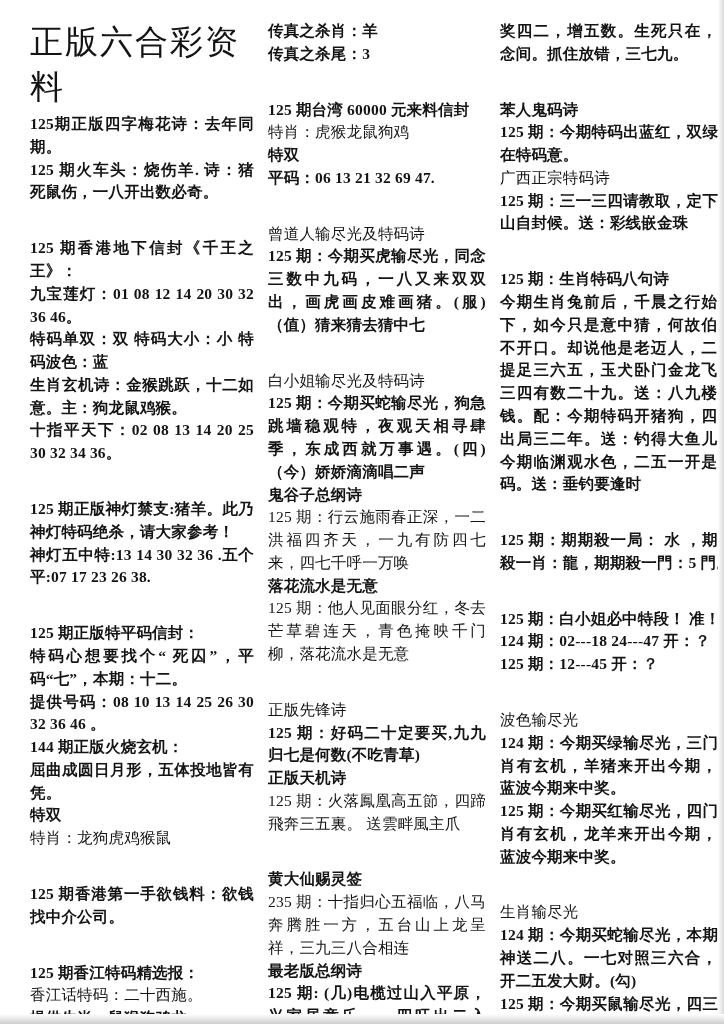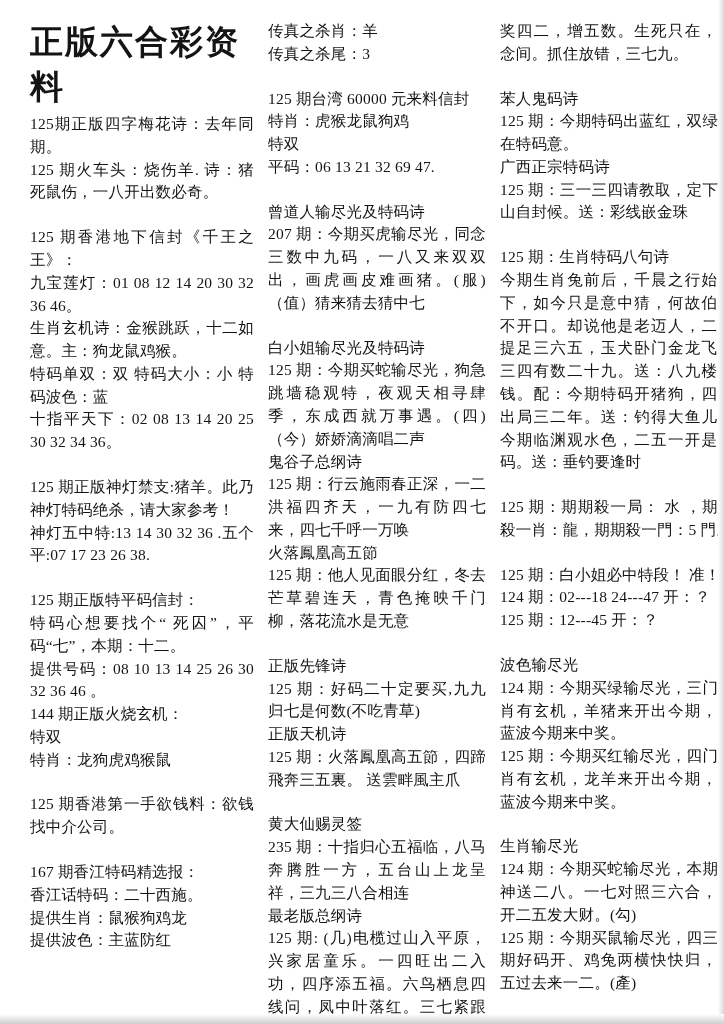--- a/index.html
+++ b/index.html
@@ -30,72 +30,73 @@
   .col-1{width:224px;}
   .col-2{width:218px;}
   .col-3{width:234px;}
   .col p{
     margin:0;
     font-size:15.5px;
     line-height:1.47;
     letter-spacing:0.2px;
     text-align:justify;
   }
-  .col p.bold{font-weight:400;}
-  .col p.gap{margin-top:22px;}
+  .col p.bold{font-weight:700;}
+  .col p.gap{margin-top:33px;}
   .col p.page-title{
     font-size:33px;
-    font-weight:700;
+    font-weight:400;
     line-height:1.35;
     letter-spacing:2px;
     text-align:left;
     margin-bottom:4px;
   }
 </style>
 </head>
 <body>
 
 <div class="sheet">
   <div class="col col-1">
       <p class="page-title bold">正版六合彩资料</p>
       <p class="bold">125期正版四字梅花诗：去年同期。</p>
       <p class="bold">125 期火车头：烧伤羊. 诗：猪死鼠伤，一八开出数必奇。</p>
       <p class="bold gap">125 期香港地下信封《千王之王》：</p>
       <p class="bold">九宝莲灯：01 08 12 14 20 30 32 36 46。</p>
+      <p class="bold">特码单双：双 特码大小：小 特码波色：蓝</p>
       <p class="bold">生肖玄机诗：金猴跳跃，十二如意。主：狗龙鼠鸡猴。</p>
-      <p class="bold">特码单双：双 特码大小：小 特码波色：蓝</p>
       <p class="bold">十指平天下：02 08 13 14 20 25 30 32 34 36。</p>
       <p class="bold gap">125 期正版神灯禁支:猪羊。此乃神灯特码绝杀，请大家参考！</p>
       <p class="bold">神灯五中特:13 14 30 32 36 .五个平:07 17 23 26 38.</p>
       <p class="bold gap">125 期正版特平码信封：</p>
       <p class="bold">特码心想要找个“ 死囚”，平码“七”，本期：十二。</p>
       <p class="bold">提供号码：08 10 13 14 25 26 30 32 36 46 。</p>
       <p class="bold">144 期正版火烧玄机：</p>
+      <p class="bold">屈曲成圆日月形，五体投地皆有凭。</p>
       <p class="bold">特双</p>
       <p>特肖：龙狗虎鸡猴鼠</p>
       <p class="bold gap">125 期香港第一手欲钱料：欲钱找中介公司。</p>
-      <p class="bold gap">167 期香江特码精选报：</p>
+      <p class="bold gap">125 期香江特码精选报：</p>
       <p>香江话特码：二十西施。</p>
       <p class="bold">提供生肖：鼠猴狗鸡龙</p>
       <p>提供波色：主蓝防红</p>
     </div>
   <div class="col col-2">
       <p class="bold">传真之杀肖：羊</p>
       <p class="bold">传真之杀尾：3</p>
       <p class="bold gap">125 期台湾 60000 元来料信封</p>
       <p>特肖：虎猴龙鼠狗鸡</p>
       <p class="bold">特双</p>
       <p class="bold">平码：06 13 21 32 69 47.</p>
       <p class="gap">曾道人输尽光及特码诗</p>
-      <p class="bold">207 期：今期买虎输尽光，同念三数中九码，一八又来双双出，画虎画皮难画猪。(服)（值）猜来猜去猜中七</p>
+      <p class="bold">125 期：今期买虎输尽光，同念三数中九码，一八又来双双出，画虎画皮难画猪。(服)（值）猜来猜去猜中七</p>
       <p class="gap">白小姐输尽光及特码诗</p>
       <p class="bold">125 期：今期买蛇输尽光，狗急跳墙稳观特，夜观天相寻肆季，东成西就万事遇。(四)（今）娇娇滴滴唱二声</p>
       <p class="bold">鬼谷子总纲诗</p>
       <p>125 期：行云施雨春正深，一二洪福四齐天，一九有防四七来，四七千呼一万唤</p>
-      <p class="bold">火落鳳凰高五節</p>
+      <p class="bold">落花流水是无意</p>
       <p>125 期：他人见面眼分红，冬去芒草碧连天，青色掩映千门柳，落花流水是无意</p>
       <p class="gap">正版先锋诗</p>
       <p class="bold">125 期：好码二十定要买,九九归七是何数(不吃青草)</p>
       <p class="bold">正版天机诗</p>
       <p>125 期：火落鳳凰高五節，四蹄飛奔三五裏。 送雲畔風主爪</p>
       <p class="bold gap">黄大仙赐灵签</p>
       <p>235 期：十指归心五福临，八马奔腾胜一方，五台山上龙呈祥，三九三八合相连</p>
       <p class="bold">最老版总纲诗</p>
       <p class="bold">125 期: (几)电榄过山入平原，兴家居童乐。一四旺出二入功，四序添五福。六鸟栖息四线问，凤中叶落红。三七紧跟不放松，二一走台步。</p>
     </div>

